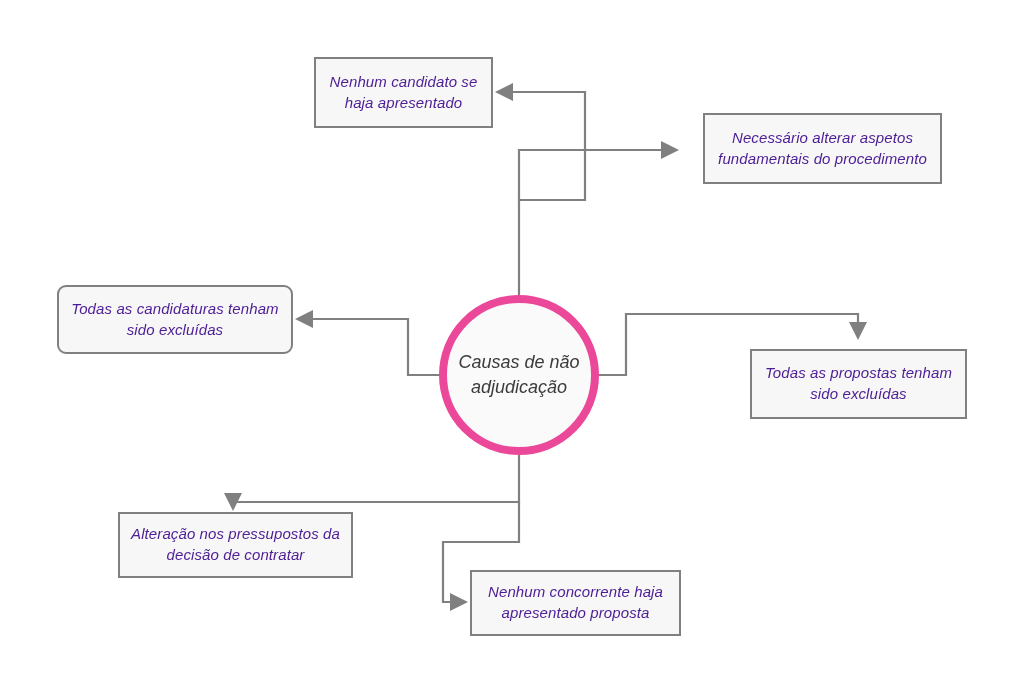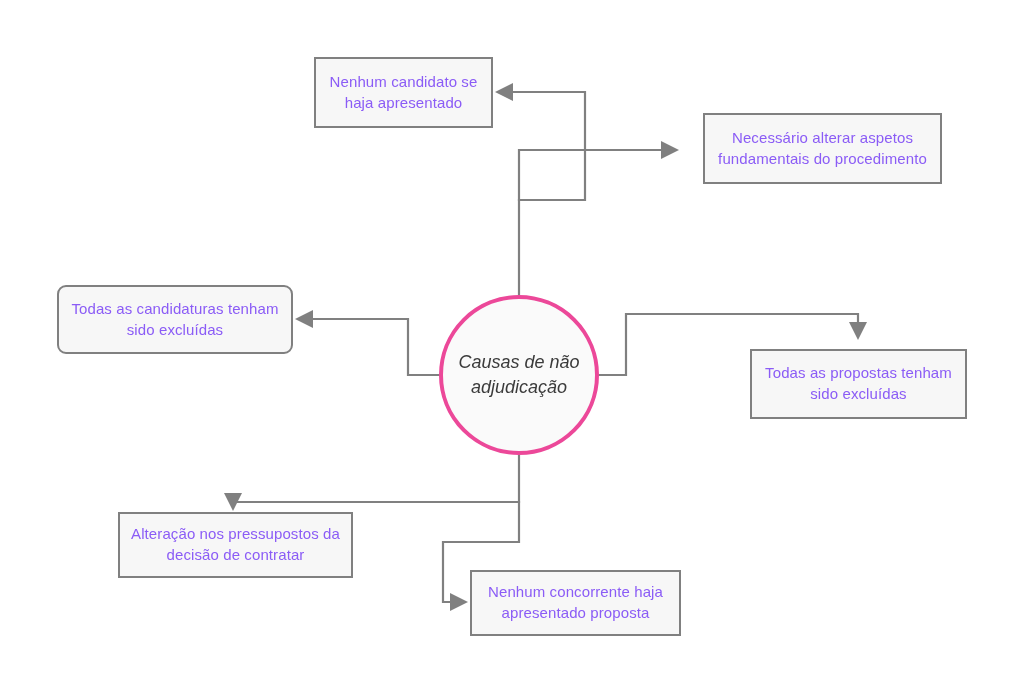--- a/index.html
+++ b/index.html
@@ -31,30 +31,31 @@
     background: #f7f7f7;
     border: 2px solid #808080;
     display: flex;
     align-items: center;
     justify-content: center;
     text-align: center;
     padding: 4px 10px;
   }
   .node-box .node-label {
     font-family: "Liberation Sans", sans-serif;
+    font-style: italic;
     font-size: 15px;
     line-height: 1.38;
-    color: #8b5cf6;
+    color: #4c1d95;
     letter-spacing: 0.1px;
   }
   .node-circle {
     position: absolute;
     box-sizing: border-box;
     background: #fafafa;
-    border: 4px solid #ec4899;
+    border: 8px solid #ec4899;
     border-radius: 50%;
     display: flex;
     align-items: center;
     justify-content: center;
     text-align: center;
   }
   .node-circle .node-label {
     font-family: "Liberation Sans", sans-serif;
     font-style: italic;
     font-size: 18px;

